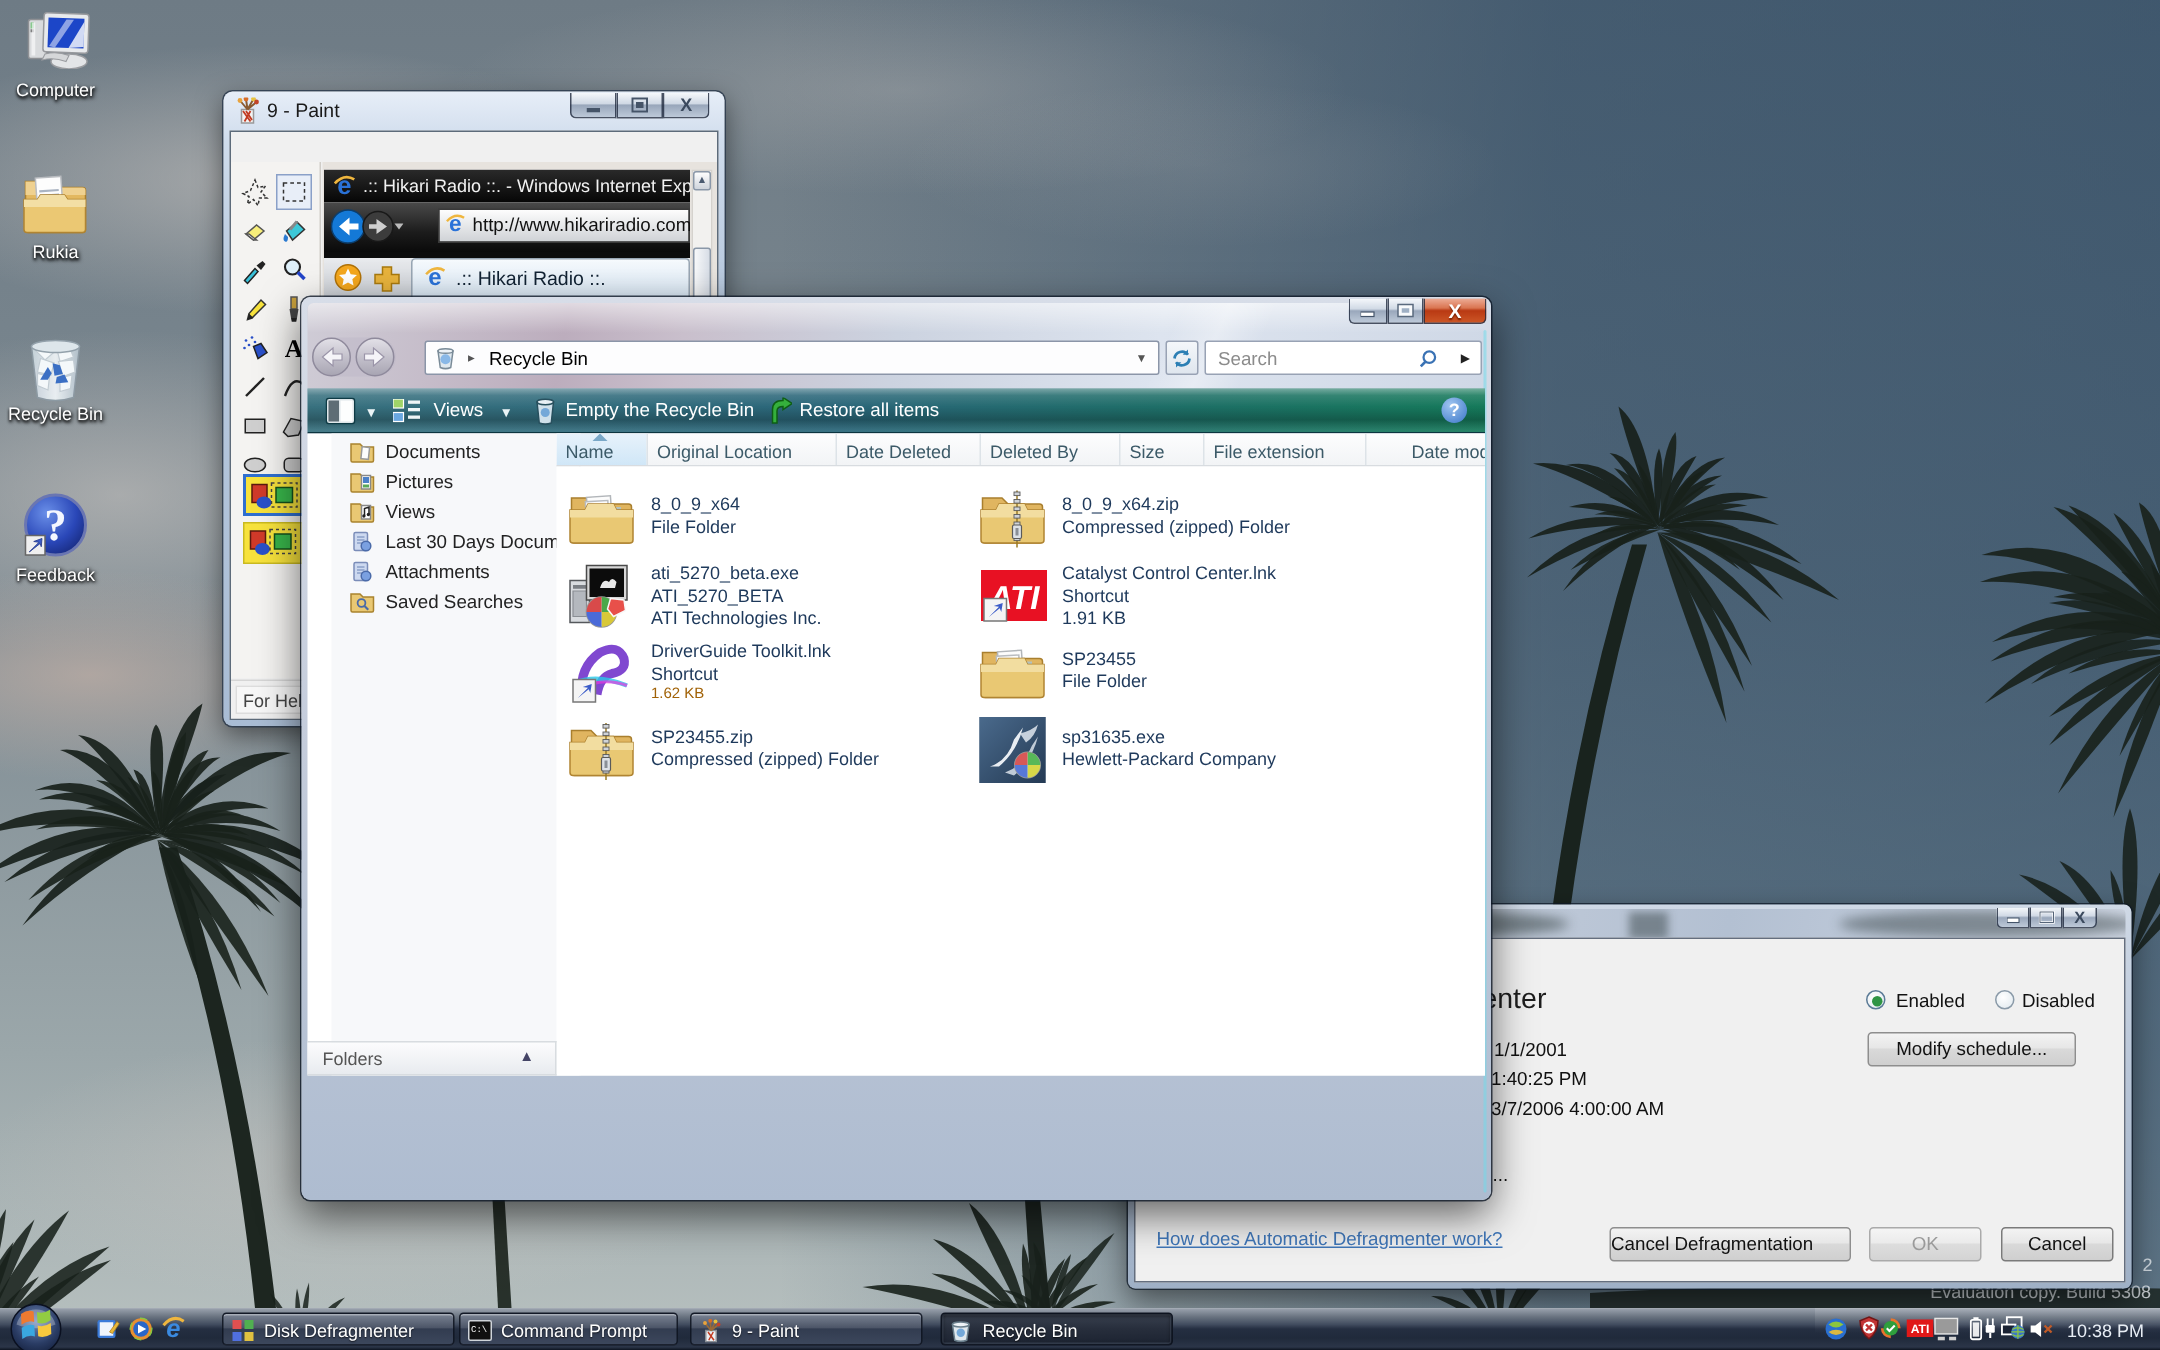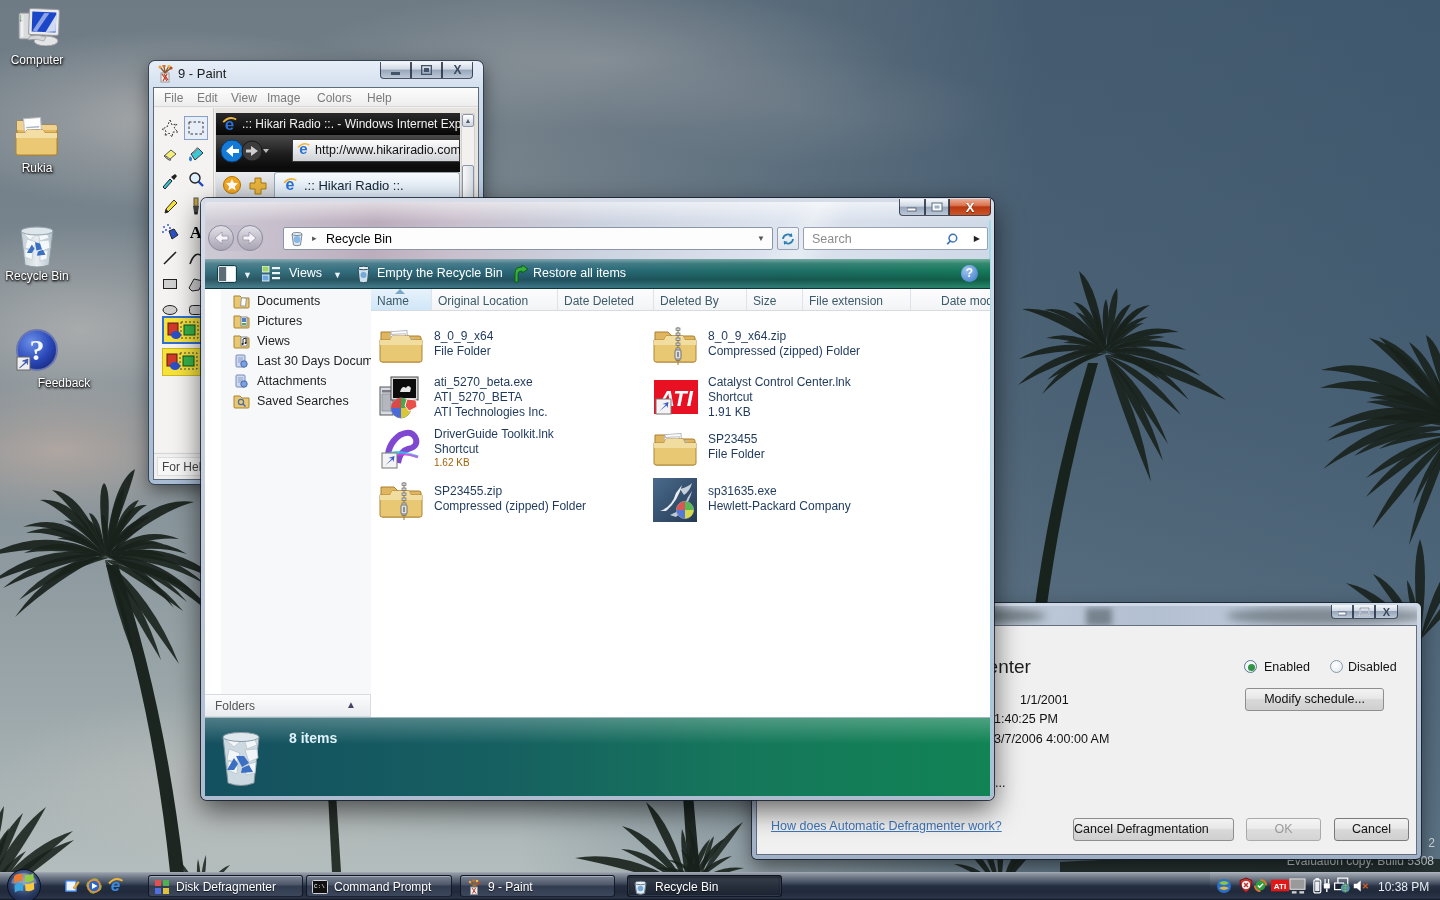--- a/index.html
+++ b/index.html
@@ -297,21 +297,21 @@
   <stop offset="0" stop-color="#6a8fe8"></stop>
         <stop offset="0.55" stop-color="#2a47b8"></stop>
         <stop offset="1" stop-color="#101e66"></stop>
       </radialGradient>
     </defs>
  <circle cx="23" cy="22" r="20" fill="url(#fbg)" stroke="#6a76b2" stroke-width="2"></circle>
  <text x="23" y="32" font-size="30" font-weight="bold" fill="#f4f7ff" text-anchor="middle" font-family="Liberation Serif,serif">?</text>
  <rect x="3" y="29" width="13" height="13" fill="#efefef" stroke="#666"></rect>
  <path d="M5.5,40 L12,33.5 L8.5,33 L14,31 L13.5,36.5 L12.8,34.3 Z" fill="#3b5cc8" stroke="#2a3f90" stroke-width="0.6"></path>
 </svg>
-<div class="lbl" style="left:0px;top:376px;width:74px;margin-left:27px;">Feedback</div>
+<div class="lbl" style="left:0px;top:376px;width:74px;">Feedback</div>
 
 <div class="abs" style="right:5px;top:836px;font-size:12px;color:rgba(235,240,245,.8);z-index:1;">2</div>
 <div class="abs" style="right:6px;top:854px;font-size:12px;color:rgba(235,240,245,.8);z-index:1;">Evaluation copy. Build 5308</div>
 
 <div class="win" id="paint" style="left:149px;top:61px;width:334px;height:423px;z-index:2;">
  <div class="glassframe" style="background:linear-gradient(180deg,#e7eef8 0%,#cfdcec 8%,#b8c9de 30%,#a9bcd4 100%);box-shadow:0 0 0 1px rgba(40,55,75,.8),0 6px 18px rgba(0,0,0,.5);"></div>
 
  <svg class="abs" style="left:8px;top:4px" width="16" height="18" viewBox="0 0 16 18">
    <rect x="4" y="8" width="8" height="9" fill="#f3f3f3" stroke="#999"></rect>
    <path d="M5,9 L10,16 M7,9 L11,15 M10,9 L6,16" stroke="#c23b22" stroke-width="1.2" fill="none"></path>
@@ -332,28 +332,20 @@
         <svg width="11" height="10">
           <rect x="0.5" y="0.5" width="10" height="9" fill="none" stroke="#455468" stroke-width="1.6"></rect>
           <rect x="3" y="3" width="5" height="4" fill="#455468"></rect>
         </svg>
       </div>
   <div class="cb last" style="width:31px;font-size:12px;font-weight:bold;">X</div>
  </div>
 
  <div class="abs" style="left:4px;top:26px;right:4px;bottom:4px;background:#f0f0f0;border:1px solid #5d6b7a;">
 
-   <div class="abs" style="left:0;top:0;right:0;height:19px;background:linear-gradient(180deg,#fdfdfd,#ededed);border-bottom:1px solid #d8d8d8;color:#7b7b7b;font-size:12px;">
-     <span class="abs" style="left:10px;top:3px;">File</span>
-        <span class="abs" style="left:43px;top:3px;">Edit</span>
-     <span class="abs" style="left:77px;top:3px;">View</span>
-        <span class="abs" style="left:113px;top:3px;">Image</span>
-     <span class="abs" style="left:163px;top:3px;">Colors</span>
-        <span class="abs" style="left:213px;top:3px;">Help</span>
-   </div>
 
    <div class="abs" style="left:0;top:20px;width:60px;bottom:27px;background:#f4f3f1;border-right:1px solid #d0cdc8;">
      <div class="abs" id="tools" style="left:4px;top:8px;width:52px;height:206px;">
           <div class="abs" style="left:0px;top:0px;width:24px;height:24px;display:flex;align-items:center;justify-content:center;">
             <svg width="20" height="20" viewBox="0 0 20 20">
               <path d="M10,2 l2,5 5,-1 -3,4 4,4 -5,0 -1,5 -3,-4 -4,3 1,-5 -4,-2 5,-2 z" fill="none" stroke="#333" stroke-width="1" stroke-dasharray="2,1.5"></path>
             </svg>
           </div>
           <div class="abs" style="left:26px;top:0px;width:24px;height:24px;border:1px solid #8aa0c8;background:#e8eef8;display:flex;align-items:center;justify-content:center;">
             <svg width="20" height="20" viewBox="0 0 20 20">
@@ -842,41 +834,20 @@
         <div class="abs" style="left:337px;top:173px;font-size:12px;color:#1e395b;white-space:nowrap;">sp31635.exe</div>
         <div class="abs" style="left:337px;top:188px;font-size:12px;color:#1e395b;white-space:nowrap;">Hewlett-Packard Company</div>
       </div>
  </div>
 
  <div class="abs" style="left:4px;bottom:83px;width:166px;height:23px;background:linear-gradient(180deg,#fcfcfd,#e8ebef);border:1px solid #d8dce0;border-left:none;">
    <span class="abs" style="left:10px;top:4px;color:#555;font-size:12px;">Folders</span>
    <span class="abs" style="right:14px;top:4px;color:#446;font-size:10px;">▲</span>
  </div>
 
- <div class="abs" style="left:4px;bottom:4px;right:4px;height:79px;background:linear-gradient(90deg,#14505f 0%,#166061 38%,#15785a 70%,#118355 100%);border-top:1px solid #9fb8c0;">
-   <div class="abs" style="left:0;top:0;right:0;height:26px;background:linear-gradient(180deg,rgba(255,255,255,.25),rgba(255,255,255,0));"></div>
-   <svg class="abs" style="left:10px;top:7px" width="52" height="64" viewBox="0 0 52 64">
-    <path d="M8,12 L44,12 L39,58 Q26,63 13,58 Z" fill="#cdd9e0" stroke="#7e8f9a"></path>
-    <g fill="#f2f6f8" stroke="#b8c4cc" stroke-width="0.8">
-     <path d="M10,14 l10,-5 7,6 -8,7 z"></path>
-          <path d="M28,9 l11,3 3,8 -10,4 z"></path>
-     <path d="M14,24 l11,4 -3,9 -10,-2 z"></path>
-          <path d="M30,25 l12,-1 1,9 -9,4 z"></path>
-     <path d="M13,36 l10,2 -1,11 -9,-4 z"></path>
-          <path d="M31,40 l10,-3 -1,11 -9,2 z"></path>
-    </g>
-    <ellipse cx="26" cy="12" rx="18" ry="4.5" fill="#dfe8ed" stroke="#8c9ba5"></ellipse>
-    <g transform="translate(26,38)">
-          <path d="M-7,7 L-14,7 L-7,-5 L-3,1 Z" fill="#3b6fc4"></path>
-          <path d="M-5,-7 L3,-7 L8,0 L1,4 Z" fill="#3b6fc4"></path>
-          <path d="M8,2 L12,9 L0,10 L1,5 Z" fill="#3b6fc4"></path>
-        </g>
-   </svg>
-   <div class="abs" style="left:84px;top:12px;color:#dff2fb;font-size:14px;font-weight:bold;">8 items</div>
- </div>
 </div>
 
 <div class="win" id="defrag" style="left:752px;top:603px;width:669px;height:256px;z-index:3;">
  <div class="glassframe" style="border-radius:5px;background:linear-gradient(180deg,#cfd9e6 0%,#b9c6d8 45%,#9fb0c6 100%);box-shadow:0 0 0 1px rgba(15,25,40,.75),0 8px 20px rgba(0,0,0,.5);"></div>
  <div class="abs" style="left:4px;top:3px;right:4px;height:19px;border-radius:3px 3px 0 0;background:linear-gradient(100deg,#a9b6c6,#c3ccda 30%,#b3c0d2 60%,#cdd5e2);overflow:hidden;">
     <div class="abs" style="left:40px;top:0px;width:250px;height:20px;background:rgba(22,36,34,.45);border-radius:50%;filter:blur(4px);"></div>
       <div class="abs" style="left:330px;top:2px;width:26px;height:18px;background:rgba(22,36,34,.4);filter:blur(3px);"></div>
     <div class="abs" style="left:470px;top:1px;width:200px;height:18px;background:rgba(22,36,34,.4);border-radius:50%;filter:blur(4px);"></div>
  </div>
  <div class="capbtns" style="right:23px;top:2px;">
@@ -888,21 +859,21 @@
   <div class="cb" style="width:22px;height:14px;">
         <svg width="11" height="9">
           <rect x="1" y="1" width="9" height="7" fill="none" stroke="#fff" stroke-width="1.6"></rect>
           <rect x="1" y="1" width="9" height="7" fill="none" stroke="#44546a" stroke-width="0.6"></rect>
         </svg>
       </div>
   <div class="cb last" style="width:23px;height:14px;font-weight:bold;font-size:11px;color:#3b4a5e;">X</div>
  </div>
  <div class="abs" style="left:4px;top:22px;right:4px;bottom:4px;background:#f0f0f0;border:1px solid #646e7e;">
   <div class="abs" style="left:68px;top:30px;font-size:19px;color:#1e1e1e;">Automatic Defragmenter</div>
-  <div class="abs" style="left:239px;top:67px;font-size:12.5px;color:#111;padding-left:24px;">1/1/2001</div>
+  <div class="abs" style="left:239px;top:67px;font-size:12.5px;color:#111;">1/1/2001</div>
   <div class="abs" style="left:237px;top:86px;font-size:12.5px;color:#111;">1:40:25 PM</div>
   <div class="abs" style="left:237px;top:106px;font-size:12.5px;color:#111;">3/7/2006 4:00:00 AM</div>
   <div class="abs" style="left:238px;top:150px;font-size:12.5px;color:#111;">...</div>
 
   <div class="abs" style="left:487px;top:34px;width:13px;height:13px;border-radius:50%;background:radial-gradient(circle at 40% 35%,#fff,#dfe8ee);border:1px solid #5a7a96;"></div>
   <div class="abs" style="left:491px;top:38px;width:7px;height:7px;border-radius:50%;background:#2f9444;"></div>
   <div class="abs" style="left:507px;top:34px;font-size:12.5px;color:#111;">Enabled</div>
   <div class="abs" style="left:573px;top:34px;width:13px;height:13px;border-radius:50%;background:radial-gradient(circle at 40% 35%,#fff,#dfe8ee);border:1px solid #8a9aa8;"></div>
   <div class="abs" style="left:591px;top:34px;font-size:12.5px;color:#111;">Disabled</div>
 

